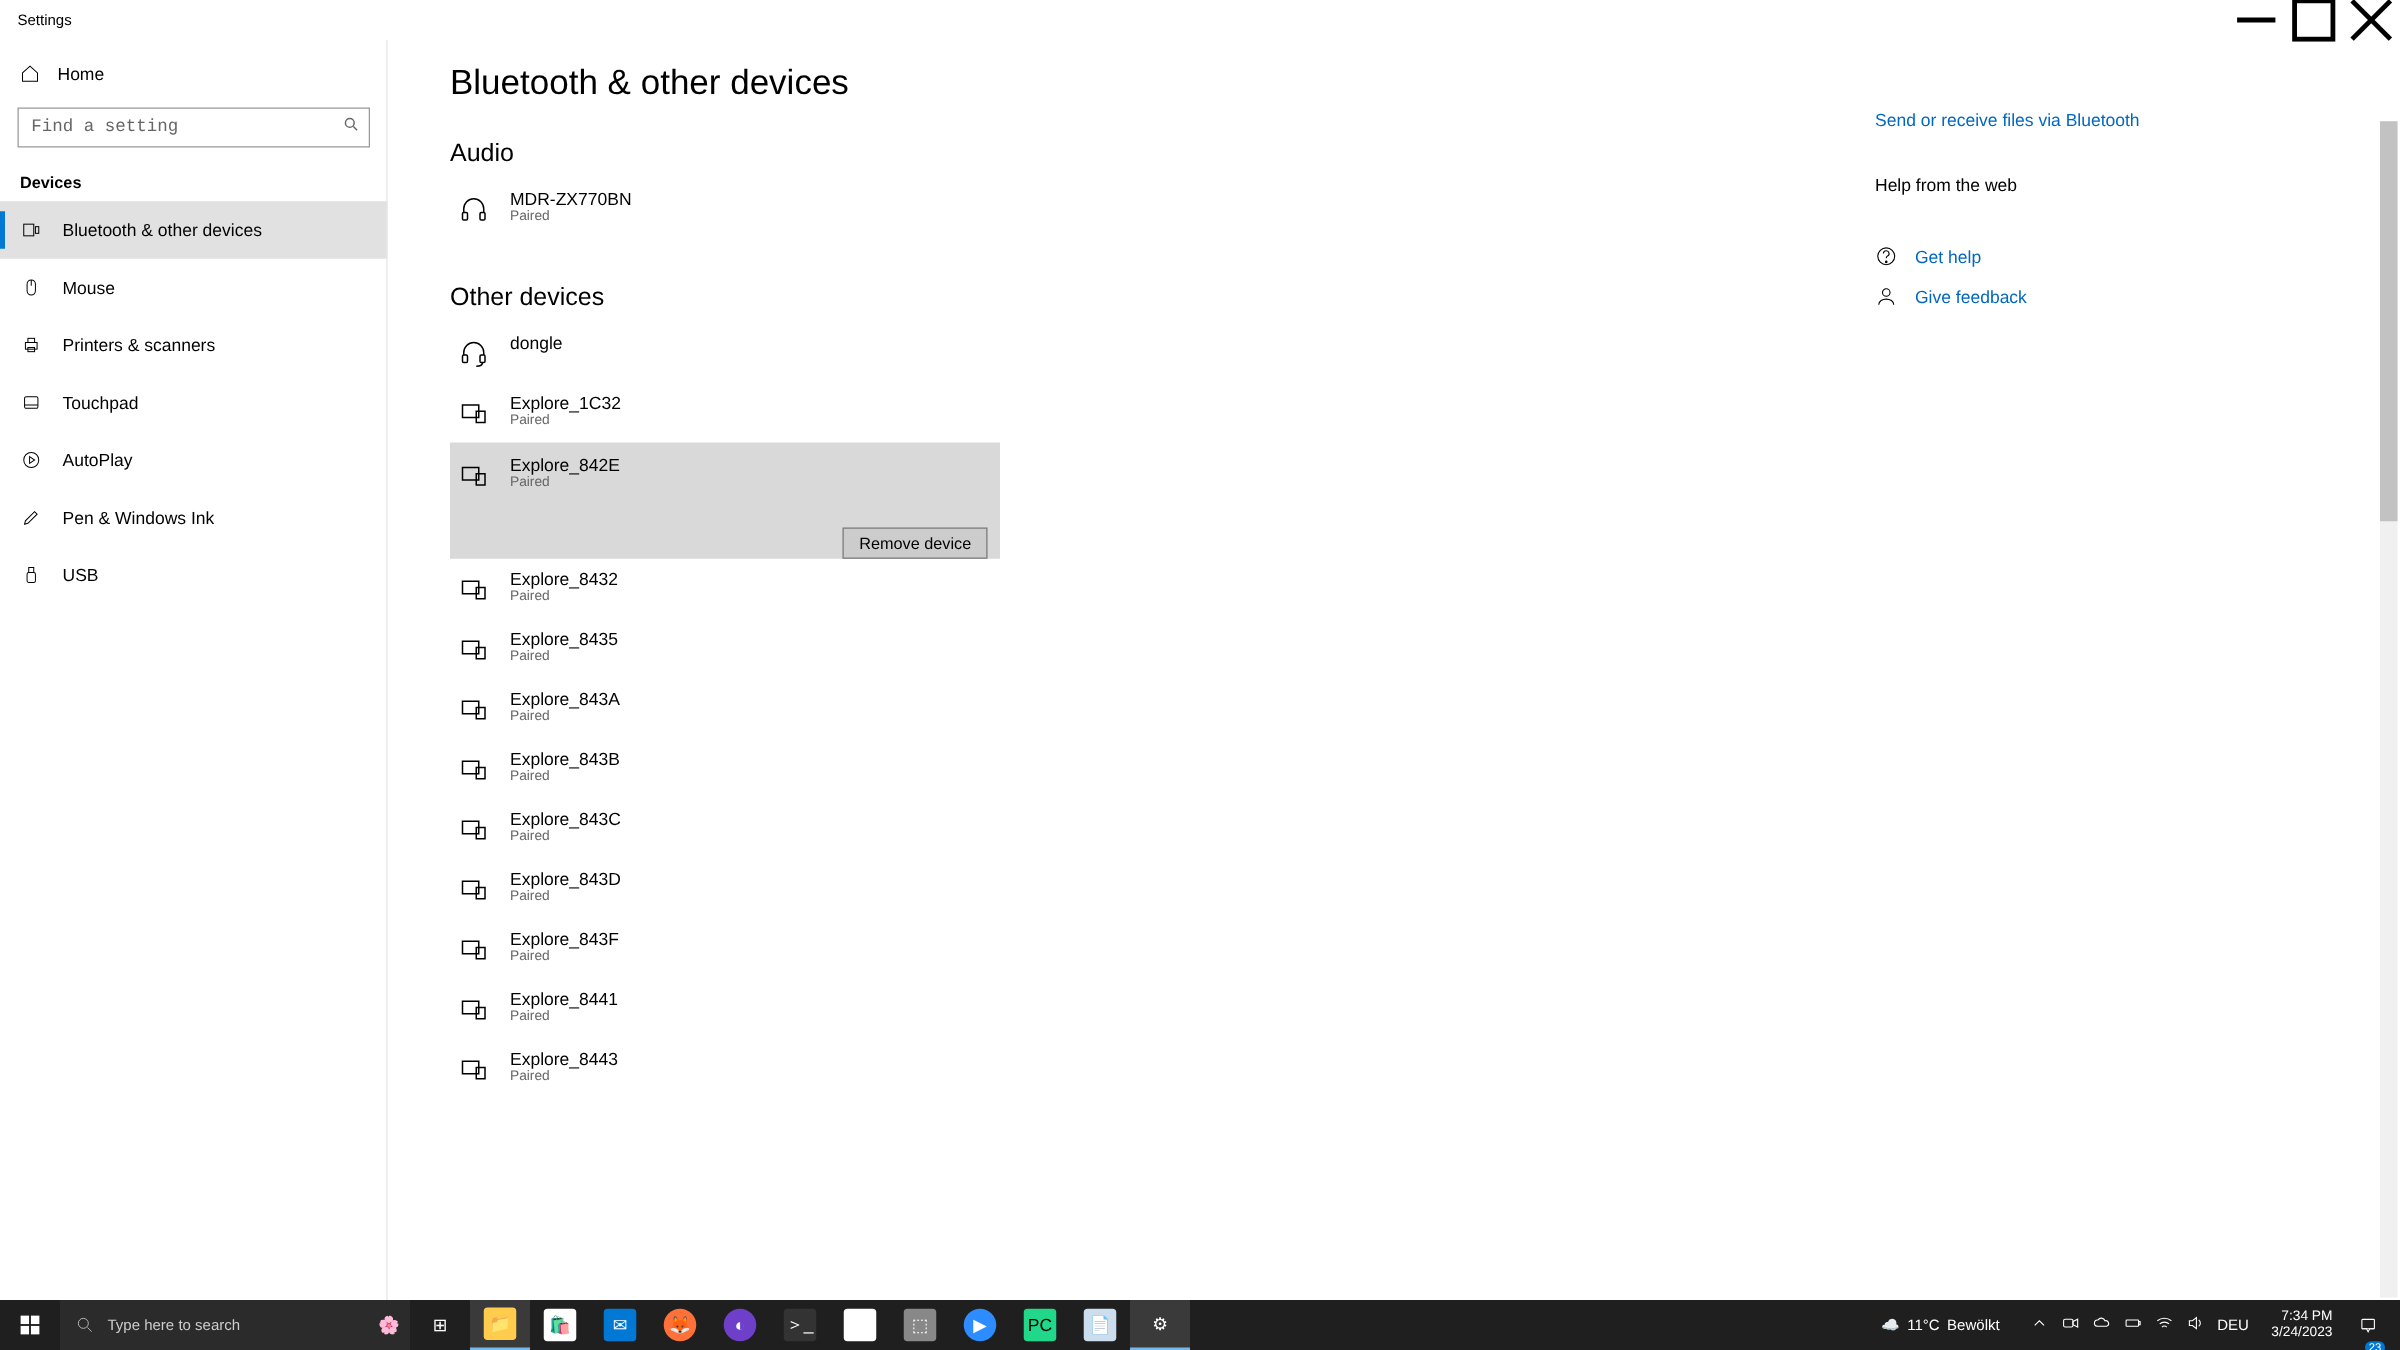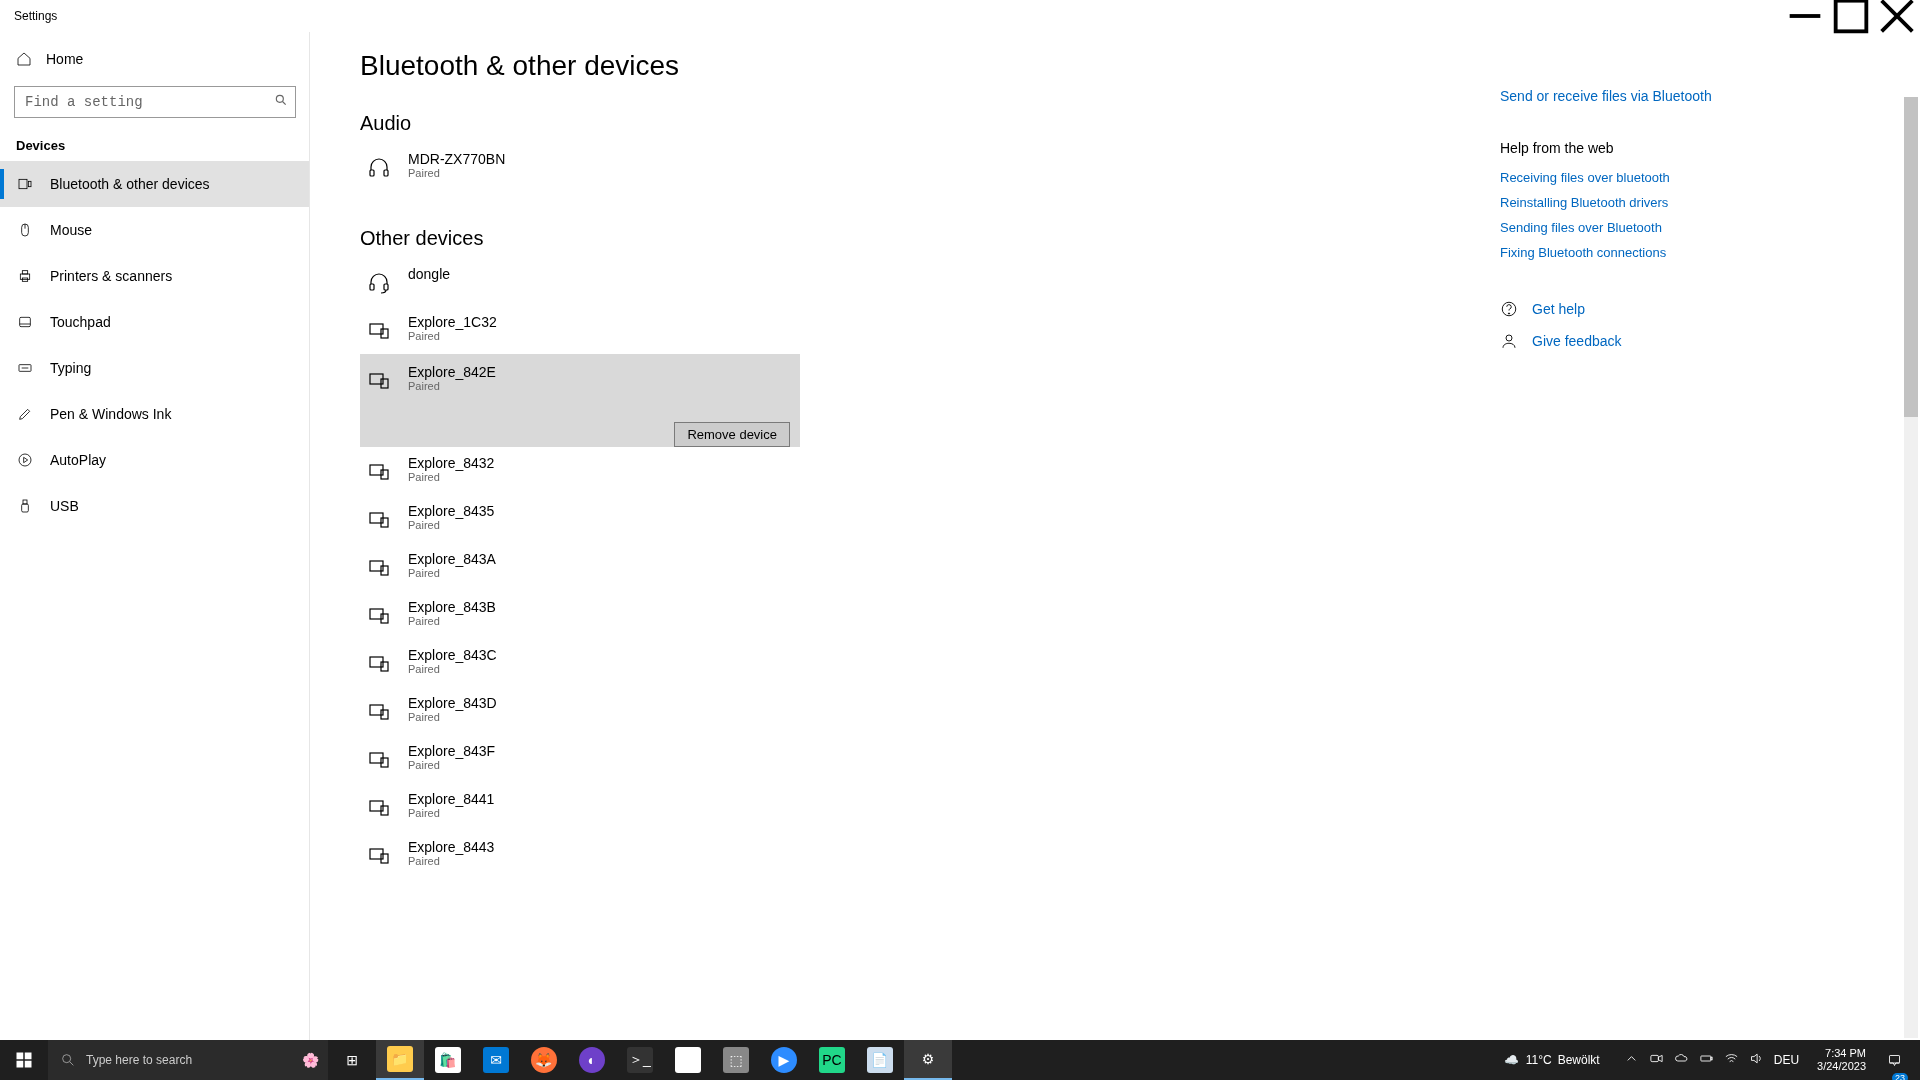--- a/index.html
+++ b/index.html
@@ -156,42 +156,33 @@
             <svg viewBox="0 0 24 24">
               <rect x="4" y="5" width="16" height="14" rx="2"></rect>
               <line x1="4" y1="15" x2="20" y2="15"></line>
             </svg>
           </span>
         <span>Touchpad</span>
       </div>
       <div class="nav-item">
         <span class="icon">
             <svg viewBox="0 0 24 24">
-              <rect x="3" y="7" width="18" height="10" rx="1"></rect>
-              <line x1="7" y1="12" x2="17" y2="12"></line>
-            </svg>
-          </span>
-        <span>Typing</span>
-      </div>
-      <div class="nav-item">
-        <span class="icon">
-            <svg viewBox="0 0 24 24">
-              <path d="M4 20 L8 19 L19 8 L16 5 L5 16 Z"></path>
-            </svg>
-          </span>
-        <span>Pen &amp; Windows Ink</span>
-      </div>
-      <div class="nav-item">
-        <span class="icon">
-            <svg viewBox="0 0 24 24">
               <circle cx="12" cy="12" r="9"></circle>
               <polygon points="10,8 16,12 10,16"></polygon>
             </svg>
           </span>
         <span>AutoPlay</span>
+      </div>
+      <div class="nav-item">
+        <span class="icon">
+            <svg viewBox="0 0 24 24">
+              <path d="M4 20 L8 19 L19 8 L16 5 L5 16 Z"></path>
+            </svg>
+          </span>
+        <span>Pen &amp; Windows Ink</span>
       </div>
       <div class="nav-item">
         <span class="icon">
             <svg viewBox="0 0 24 24">
               <rect x="9" y="3" width="6" height="6"></rect>
               <rect x="7" y="9" width="10" height="12" rx="2"></rect>
             </svg>
           </span>
         <span>USB</span>
       </div>
@@ -397,26 +388,20 @@
                 <span class="d-status">Paired</span>
               </span>
             </div>
           </div>
 
         </div>
 
         <div class="rail">
           <a href="#" class="rail-link-top">Send or receive files via Bluetooth</a>
           <div class="rail-section-title">Help from the web</div>
-          <div class="rail-list">
-            <a href="#">Receiving files over bluetooth</a>
-            <a href="#">Reinstalling Bluetooth drivers</a>
-            <a href="#">Sending files over Bluetooth</a>
-            <a href="#">Fixing Bluetooth connections</a>
-          </div>
           <div class="rail-extra">
             <div class="row">
               <span class="ic"><svg viewBox="0 0 24 24">
                     <circle cx="12" cy="12" r="9"></circle>
                     <path d="M9 9 a3 3 0 1 1 4 3 c-1 .5-1 1-1 2"></path>
                     <circle cx="12" cy="18" r="0.8" fill="#000"></circle>
                   </svg></span>
               <a href="#">Get help</a>
             </div>
             <div class="row">

